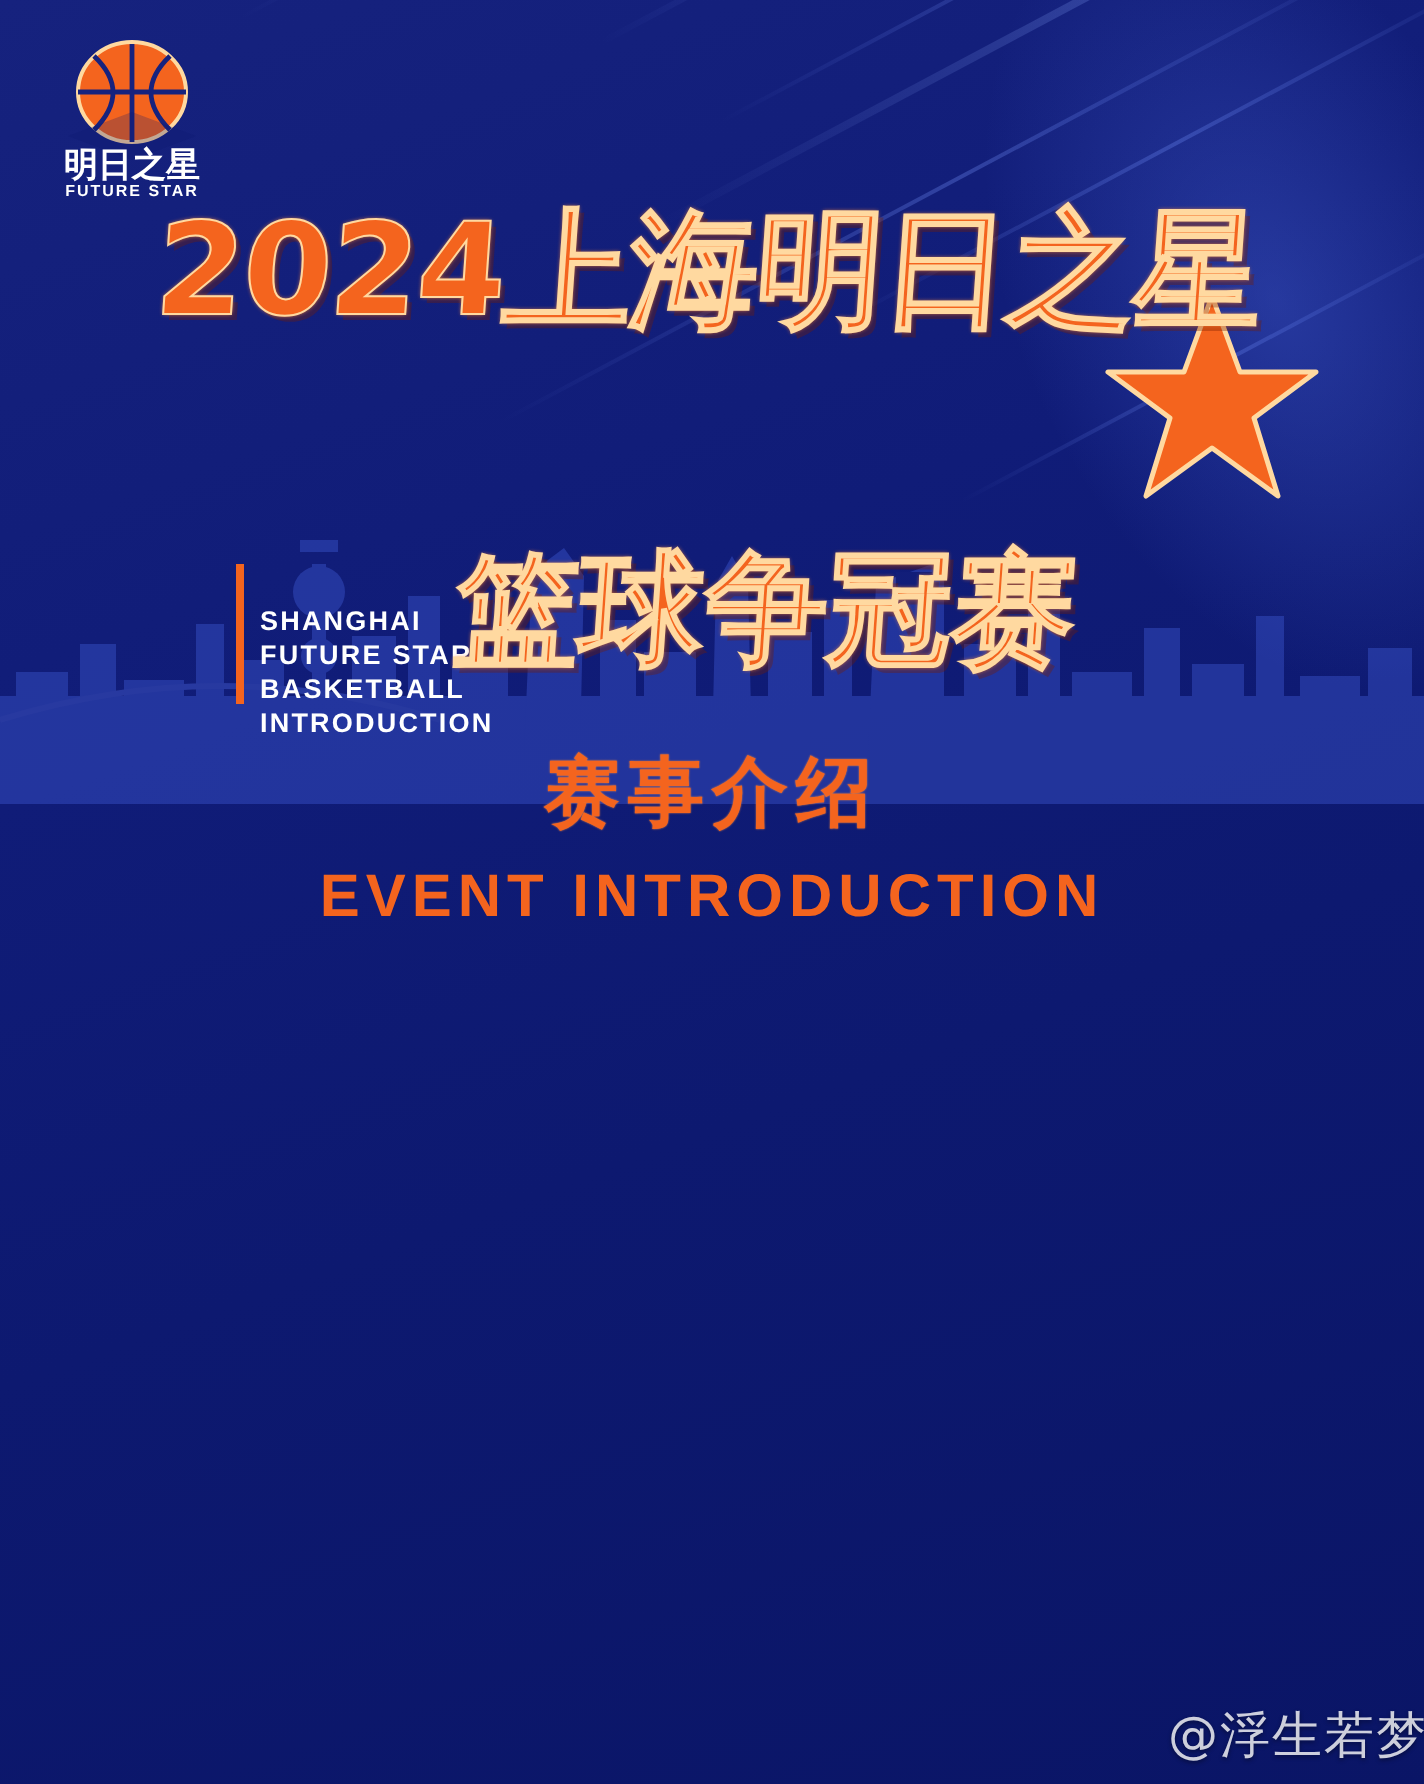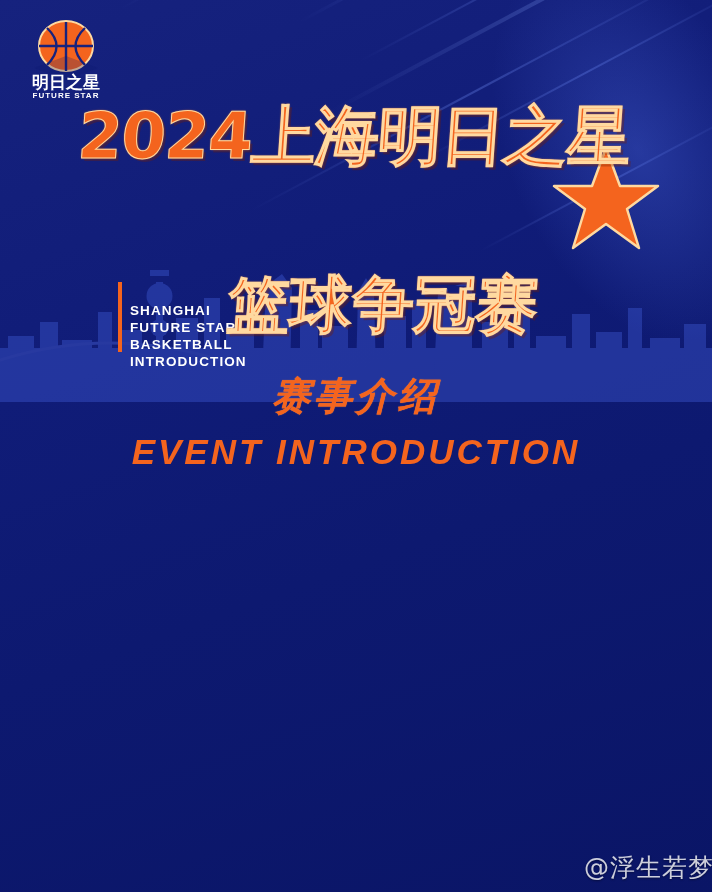--- a/index.html
+++ b/index.html
@@ -138,36 +138,35 @@
     background: #f4641e;
   }
 
   
   .section-head {
     position: absolute;
     left: 0;
     top: 372px;
     width: 712px;
     text-align: center;
-    font-style: italic;
   }
   .section-cn {
     font-family: "DejaVu Sans", "Liberation Sans", sans-serif;
     font-weight: bold;
     font-size: 38px;
     color: #f4641e;
     letter-spacing: 4px;
     line-height: 48px;
     text-shadow: 0 0 1px #ff8a3c;
   }
   .section-en {
     margin-top: 12px;
     font-family: "Liberation Sans", sans-serif;
     font-weight: bold;
-    font-size: 35px;
+    font-size: 30px;
     color: #f4641e;
     letter-spacing: 3px;
   }
 
   
   .body-copy {
     position: absolute;
     left: 18px;
     top: 524px;
     width: 676px;

